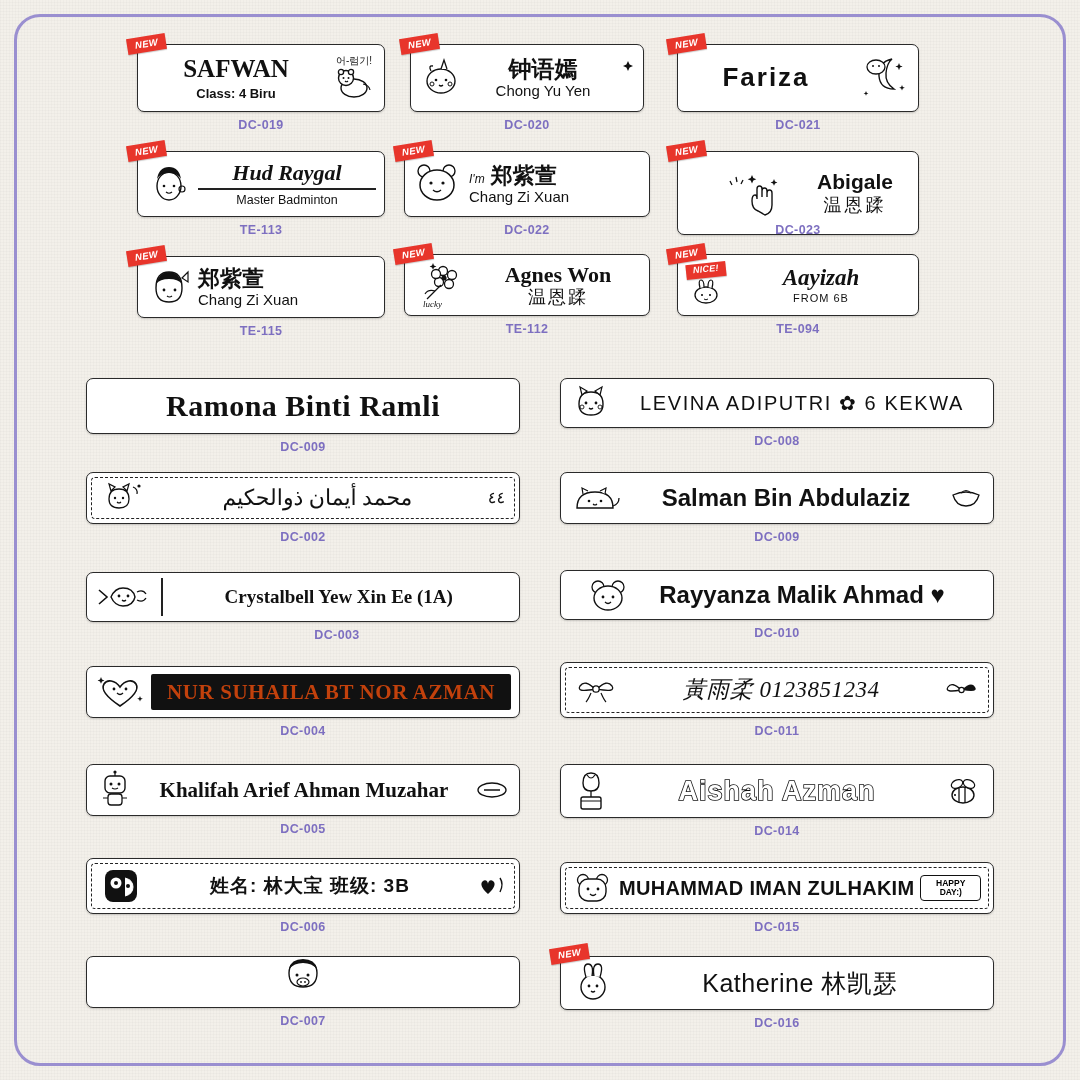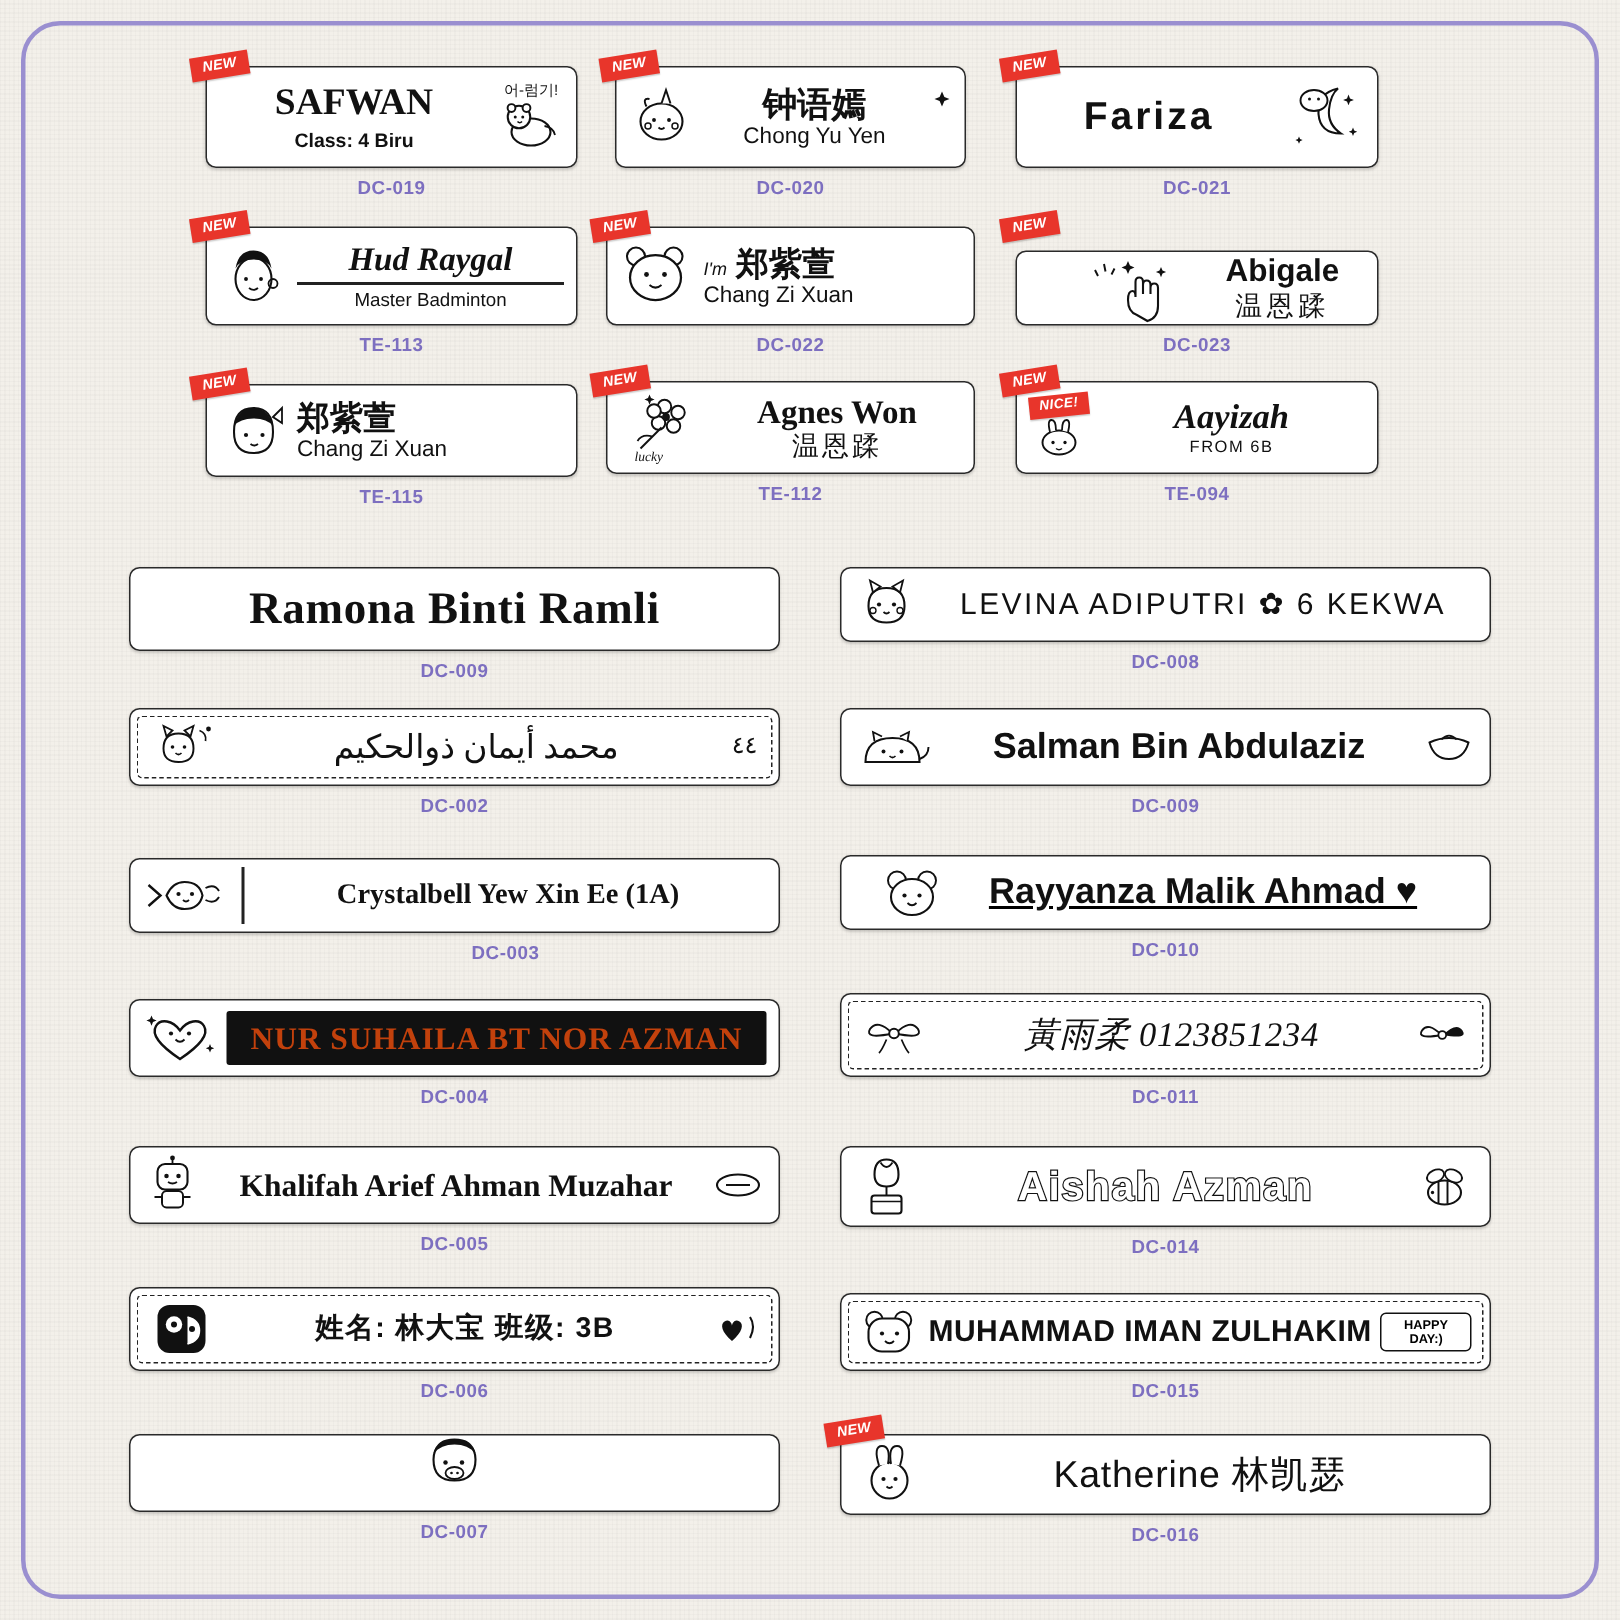--- a/index.html
+++ b/index.html
@@ -250,21 +250,21 @@
           </div>
           <div class="nm sans" style="font-size:15px; margin-top:2px;">Chang Zi Xuan</div>
         </div>
       </div>
     </div>
     <div class="code" style="top:72px;">DC-022</div>
   </div>
 
   <div class="slot" style="left:677px; top:151px; width:242px; height:66px;">
     <div class="new-flag" style="left:-10px; top:-8px;">NEW</div>
-    <div class="label" style="left:0; top:16px; width:242px; height:50px;padding-left:36px;">
+    <div class="label" style="left:0; top:0; width:242px; height:84px;padding-left:36px;">
       <div class="inner">
         <svg class="doodle" width="72" height="52" viewBox="0 0 72 52">
           <path d="M8 14 l2 4 M14 10 l1 5 M21 13 l-2 4" stroke="#111" stroke-width="1.3" fill="none"></path>
           <path d="M30 8 l1.3 3 l3 1.3 l-3 1.3 l-1.3 3 l-1.3-3 l-3-1.3 l3-1.3 Z" fill="#111"></path>
           <path d="M52 12 l1 2.4 l2.4 1 l-2.4 1 l-1 2.4 l-1-2.4 l-2.4-1 l2.4-1 Z" fill="#111"></path>
           <path d="M36 44 q-6 -2 -6 -10 q0 -6 3 -6 q2 0 2 4 l0 -10 q0-3 2.5-3 q2.5 0 2.5 3 l0 8 l0-6 q0-3 2.5-3 q2.5 0 2.5 3 l0 6 l0-4 q0-3 2.5-3 q2.5 0 2.5 3 l0 12 q0 8 -7 10 Z" fill="#fff" stroke="#111" stroke-width="1.4"></path>
         </svg>
         <div class="stack" style="flex:1; align-items:center;">
           <div class="nm sans b" style="font-size:21px;">Abigale</div>
           <div class="nm sans" style="font-size:18px; margin-top:3px; letter-spacing:3px;">温恩蹂</div>
@@ -518,21 +518,21 @@
           <path d="M4 10 q13 -6 26 0 q-3 11 -13 11 q-10 0 -13 -11 Z" fill="#fff" stroke="#111" stroke-width="1.3"></path>
           <path d="M12 8 q5 -5 10 0" stroke="#111" stroke-width="1.1" fill="none"></path>
         </svg>
       </div>
     </div>
     <div class="code" style="top:58px;">DC-009</div>
   </div>
 
   <div class="slot" style="left:560px; top:570px; width:434px; height:50px;">
     <div class="label" style="left:0; top:0; width:434px; height:50px;">
-      <div class="inner" style="padding:0 26px;text-decoration:underline;">
+      <div class="inner" style="padding:0 26px;">
         <svg class="doodle" width="44" height="38" viewBox="0 0 44 38">
           <circle cx="11" cy="11" r="6" fill="#fff" stroke="#111" stroke-width="1.3"></circle>
           <circle cx="31" cy="11" r="6" fill="#fff" stroke="#111" stroke-width="1.3"></circle>
           <ellipse cx="21" cy="22" rx="14" ry="12" fill="#fff" stroke="#111" stroke-width="1.4"></ellipse>
           <circle cx="16" cy="21" r="1.4" fill="#111"></circle>
           <circle cx="26" cy="21" r="1.4" fill="#111"></circle>
           <path d="M18 26 q3 3 6 0" stroke="#111" stroke-width="1.2" fill="none"></path>
         </svg>
         <div class="nm sans b" style="flex:1; text-align:center; font-size:24px;">Rayyanza Malik Ahmad ♥</div>
       </div>

